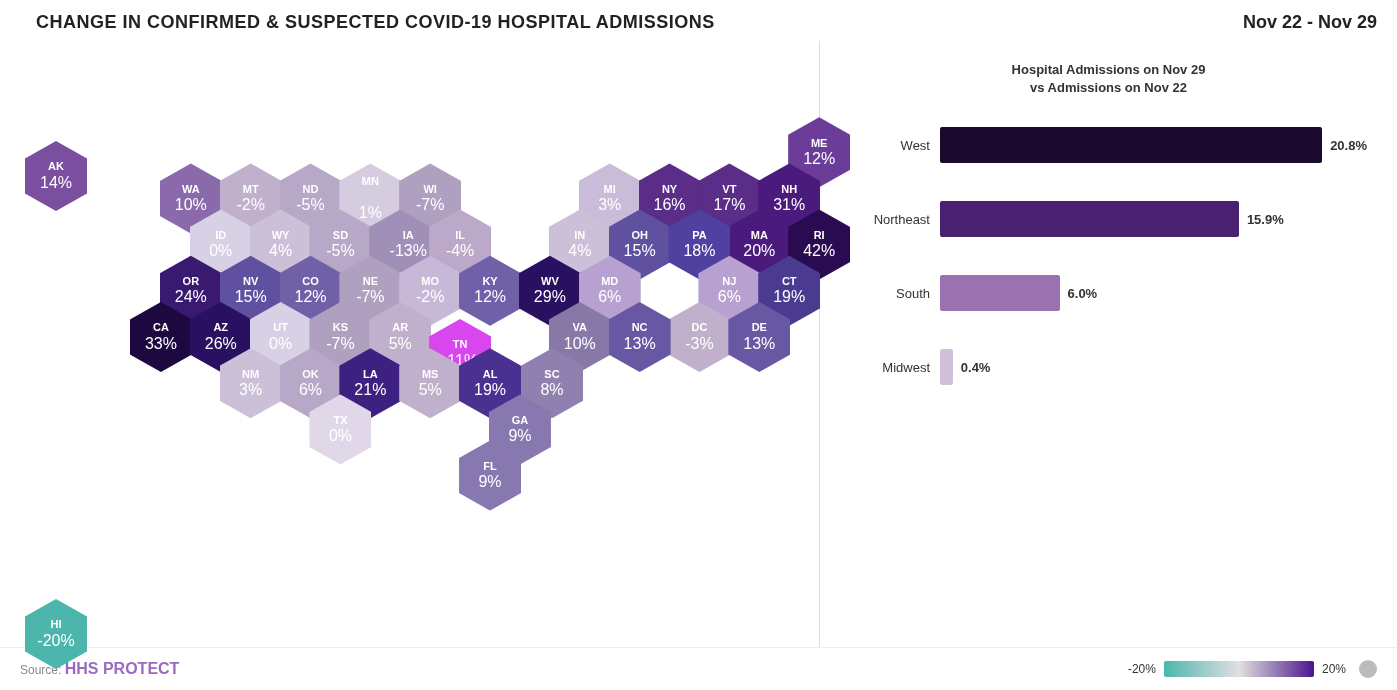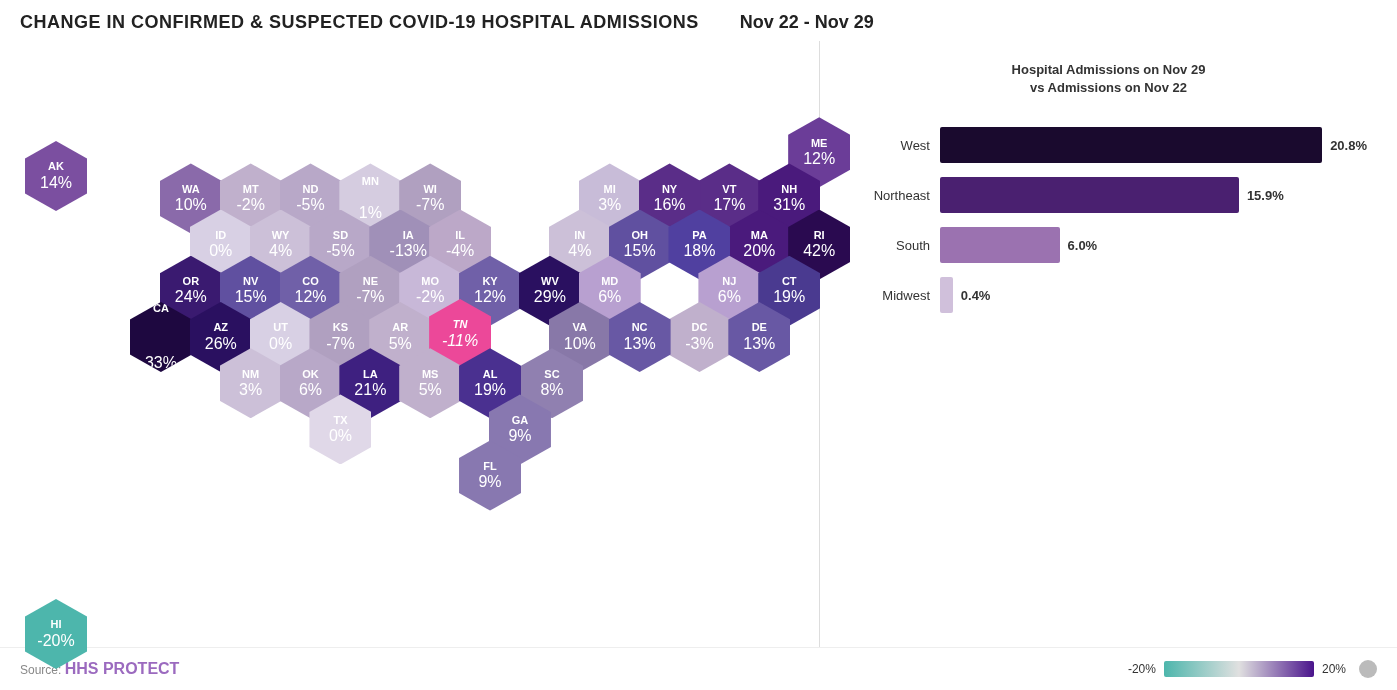--- a/index.html
+++ b/index.html
@@ -11,23 +11,23 @@
       overflow: hidden;
     }
     .container {
       width: 1397px;
       height: 690px;
       display: flex;
       flex-direction: column;
     }
     .header {
       display: flex;
-      align-items: center;
-      padding: 12px 20px 8px 20px;
-      gap: 41px;
+      justify-content: space-between;
+      align-items: center;
+      padding: 12px 20px 8px 36px;
     }
     .header-title {
       font-size: 18px;
       font-weight: bold;
       color: #222;
       letter-spacing: 0.5px;
     }
     .header-date {
       font-size: 18px;
       font-weight: bold;
@@ -51,21 +51,21 @@
       text-align: center;
       font-size: 13px;
       font-weight: bold;
       color: #333;
       margin-bottom: 30px;
       line-height: 1.4;
     }
     .bar-chart {
       display: flex;
       flex-direction: column;
-      gap: 14px;
+      gap: 38px;
     }
     .bar-row {
       display: flex;
       align-items: center;
       gap: 10px;
     }
     .bar-label {
       width: 80px;
       text-align: right;
       font-size: 13px;
@@ -287,41 +287,41 @@
             <div class="hex-value">6%</div>
           </div>
           <div class="hex" style="left: 658.48px; top: 251px; background-color: rgb(192, 176, 204);">
             <div class="hex-label">DC</div>
             <div class="hex-value">-3%</div>
           </div>
           <div class="hex" style="left: 718.32px; top: 251px; background-color: rgb(104, 88, 164);">
             <div class="hex-label">DE</div>
             <div class="hex-value">13%</div>
           </div>
-          <div class="hex" style="left: 119.92px; top: 251px; background-color: rgb(30, 8, 64); justify-content: space-between;">
+          <div class="hex" style="left: 119.92px; top: 251px; background-color: rgb(30, 8, 64);">
             <div class="hex-label">CA</div>
             <div class="hex-value">33%</div>
           </div>
           <div class="hex" style="left: 179.76px; top: 251px; background-color: rgb(42, 16, 96);">
             <div class="hex-label">AZ</div>
             <div class="hex-value">26%</div>
           </div>
           <div class="hex" style="left: 239.6px; top: 251px; background-color: rgb(216, 208, 228);">
             <div class="hex-label">UT</div>
             <div class="hex-value">0%</div>
           </div>
           <div class="hex" style="left: 299.44px; top: 251px; background-color: rgb(176, 160, 192);">
             <div class="hex-label">KS</div>
             <div class="hex-value">-7%</div>
           </div>
           <div class="hex" style="left: 359.28px; top: 251px; background-color: rgb(192, 176, 204);">
             <div class="hex-label">AR</div>
             <div class="hex-value">5%</div>
           </div>
-          <div class="hex" style="left: 419.12px; top: 248px; background-color: #ec4899; font-style: italic;">
+          <div class="hex" style="left: 419.12px; top: 268px; background-color: #d946ef;">
             <div class="hex-label">TN</div>
             <div class="hex-value">-11%</div>
           </div>
           <div class="hex" style="left: 538.8px; top: 251px; background-color: rgb(136, 120, 168);">
             <div class="hex-label">VA</div>
             <div class="hex-value">10%</div>
           </div>
           <div class="hex" style="left: 598.64px; top: 251px; background-color: rgb(104, 88, 164);">
             <div class="hex-label">NC</div>
             <div class="hex-value">13%</div>

